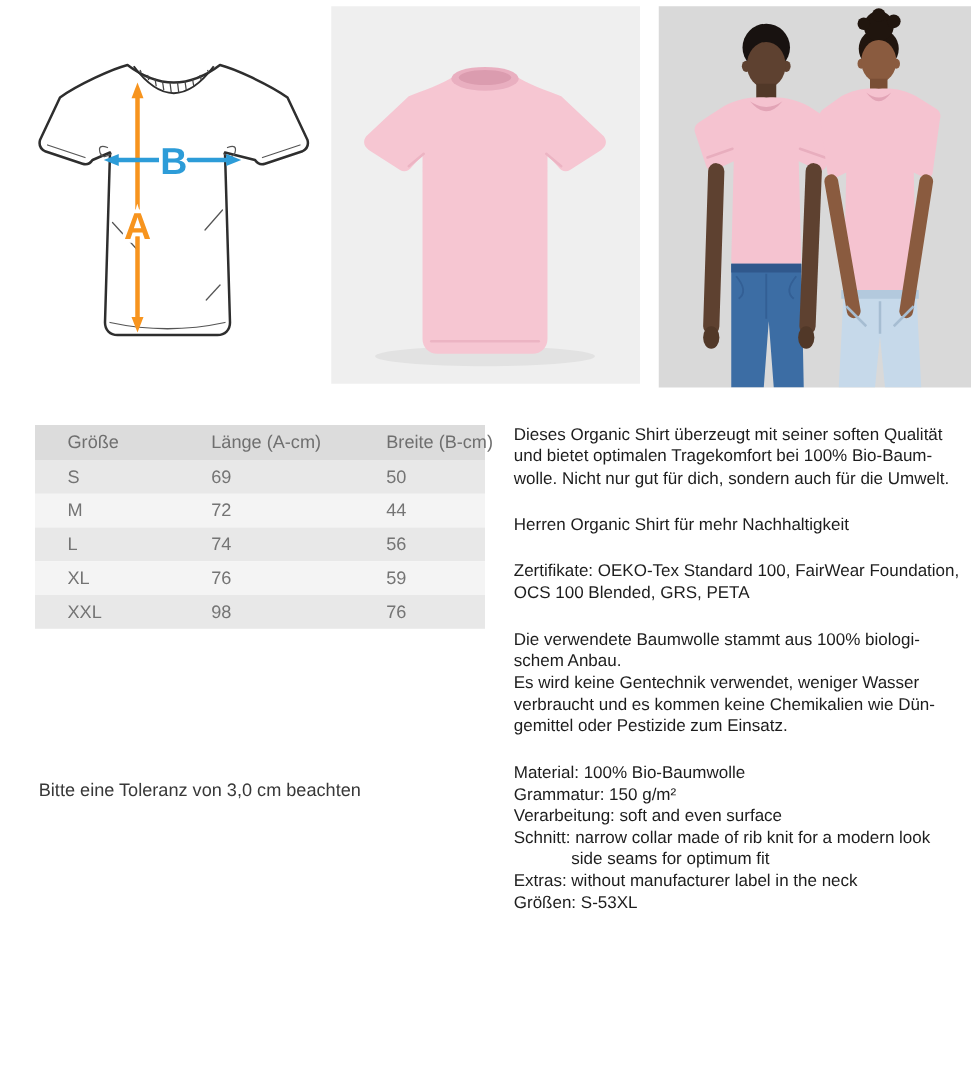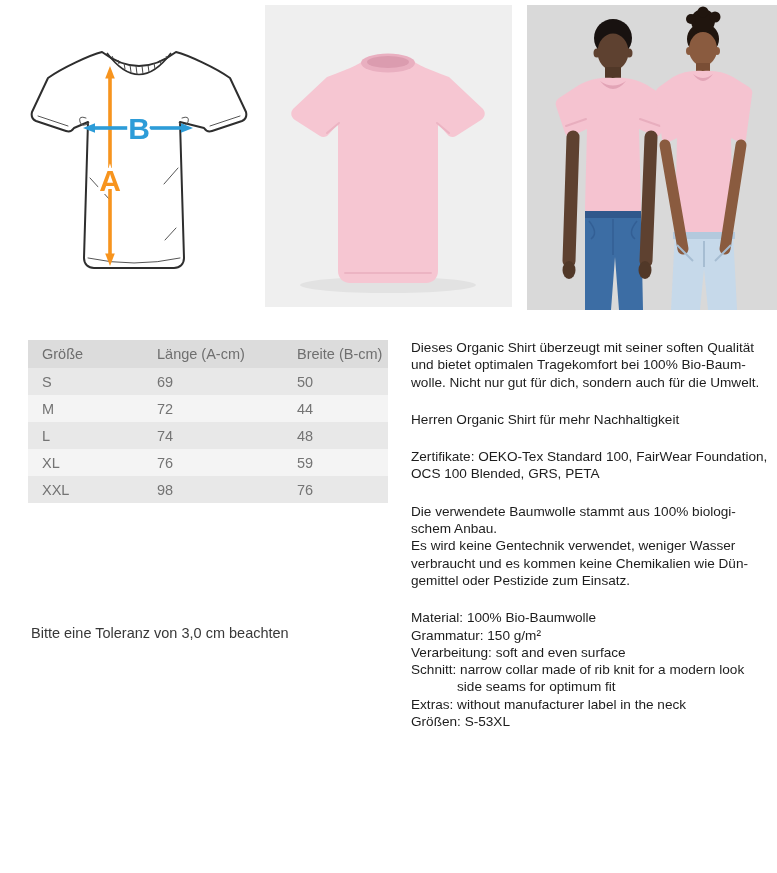--- a/index.html
+++ b/index.html
@@ -14,21 +14,21 @@
   #flat-panel{left:265px;top:5px;width:247px;height:302px;background:#EFEFEF;}
   #models-panel{left:527px;top:5px;width:250px;height:305px;background:#D9D9D9;}
   #flat-panel svg,#models-panel svg,#diagram-panel svg{display:block;width:100%;height:100%;}
 
   
   #size-table{left:28px;top:340px;width:360px;font-size:14.5px;color:#747474;}
   .trow{display:grid;grid-template-columns:115px 140px 105px;align-items:center;height:27px;}
   .trow.head{height:28px;background:#DCDCDC;color:#6F6F6F;}
   .trow:not(.head):nth-child(even){background:#E8E8E8;}
   .trow:not(.head):nth-child(odd){background:#F4F4F4;}
-  .tcell{padding-left:14px;white-space:nowrap;}
+  .tcell{padding-left:26px;white-space:nowrap;}
 
   
   #tolerance-note{left:31px;top:625px;font-size:14.5px;color:#383838;}
 
   
   #description{left:411px;top:339px;width:372px;font-size:13.6px;line-height:17.3px;color:#1d1d1d;}
   #description p{margin:0 0 20px 0;}
   #description p:last-child{margin-bottom:0;}
   .dline{white-space:nowrap;}
   .dline.indent{padding-left:46px;}
@@ -183,21 +183,21 @@
     <div class="tcell">50</div>
   </div>
   <div class="trow">
     <div class="tcell">M</div>
     <div class="tcell">72</div>
     <div class="tcell">44</div>
   </div>
   <div class="trow">
     <div class="tcell">L</div>
     <div class="tcell">74</div>
-    <div class="tcell">48</div>
+    <div class="tcell">56</div>
   </div>
   <div class="trow">
     <div class="tcell">XL</div>
     <div class="tcell">76</div>
     <div class="tcell">59</div>
   </div>
   <div class="trow">
     <div class="tcell">XXL</div>
     <div class="tcell">98</div>
     <div class="tcell">76</div>

